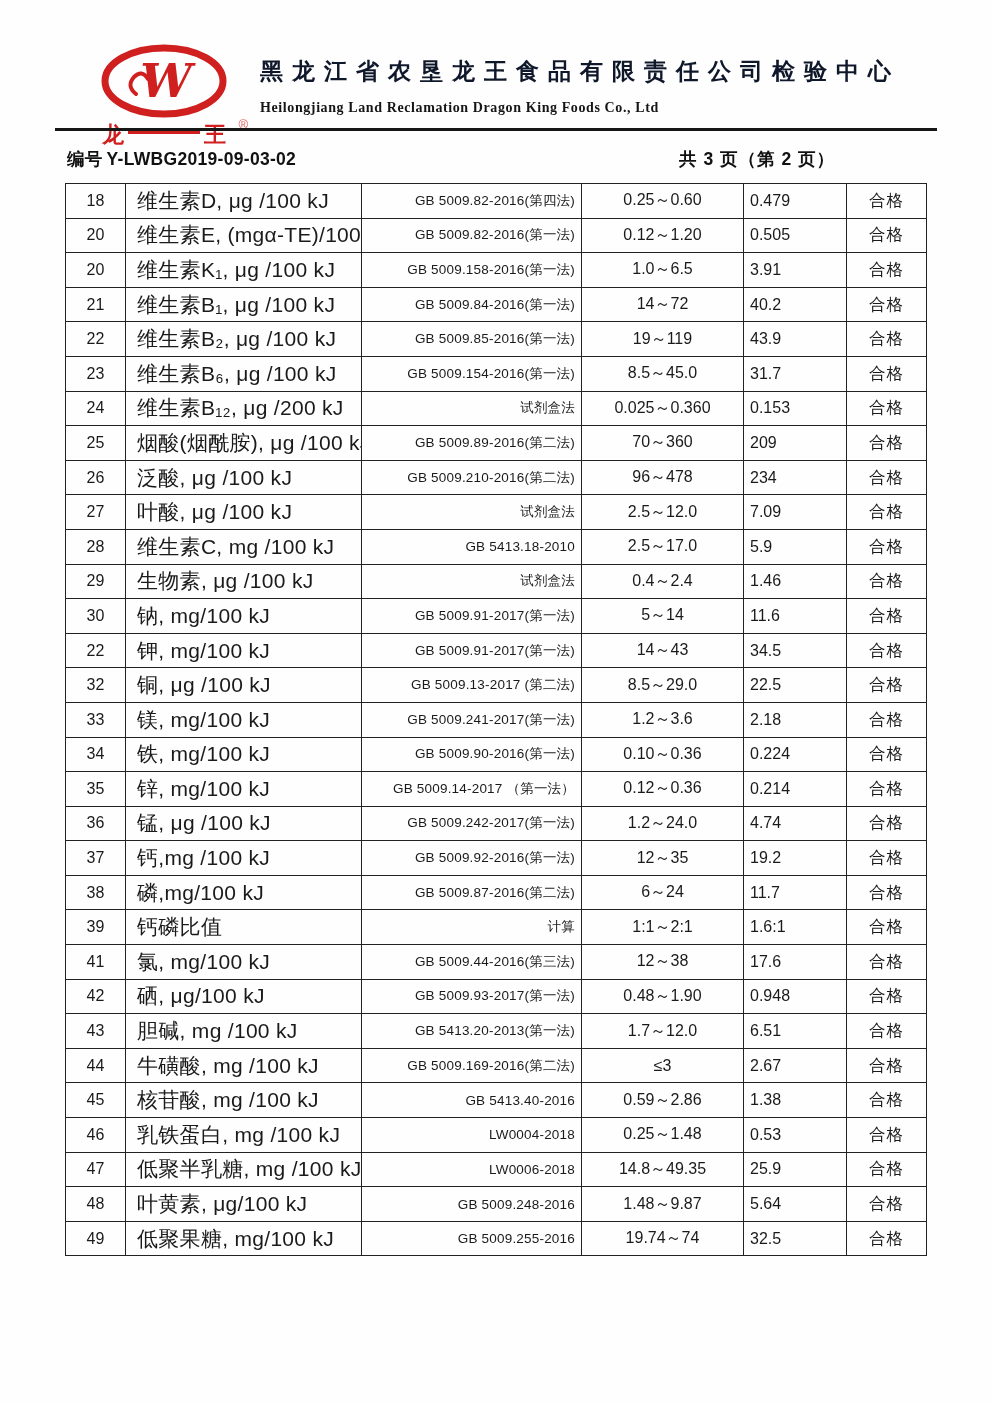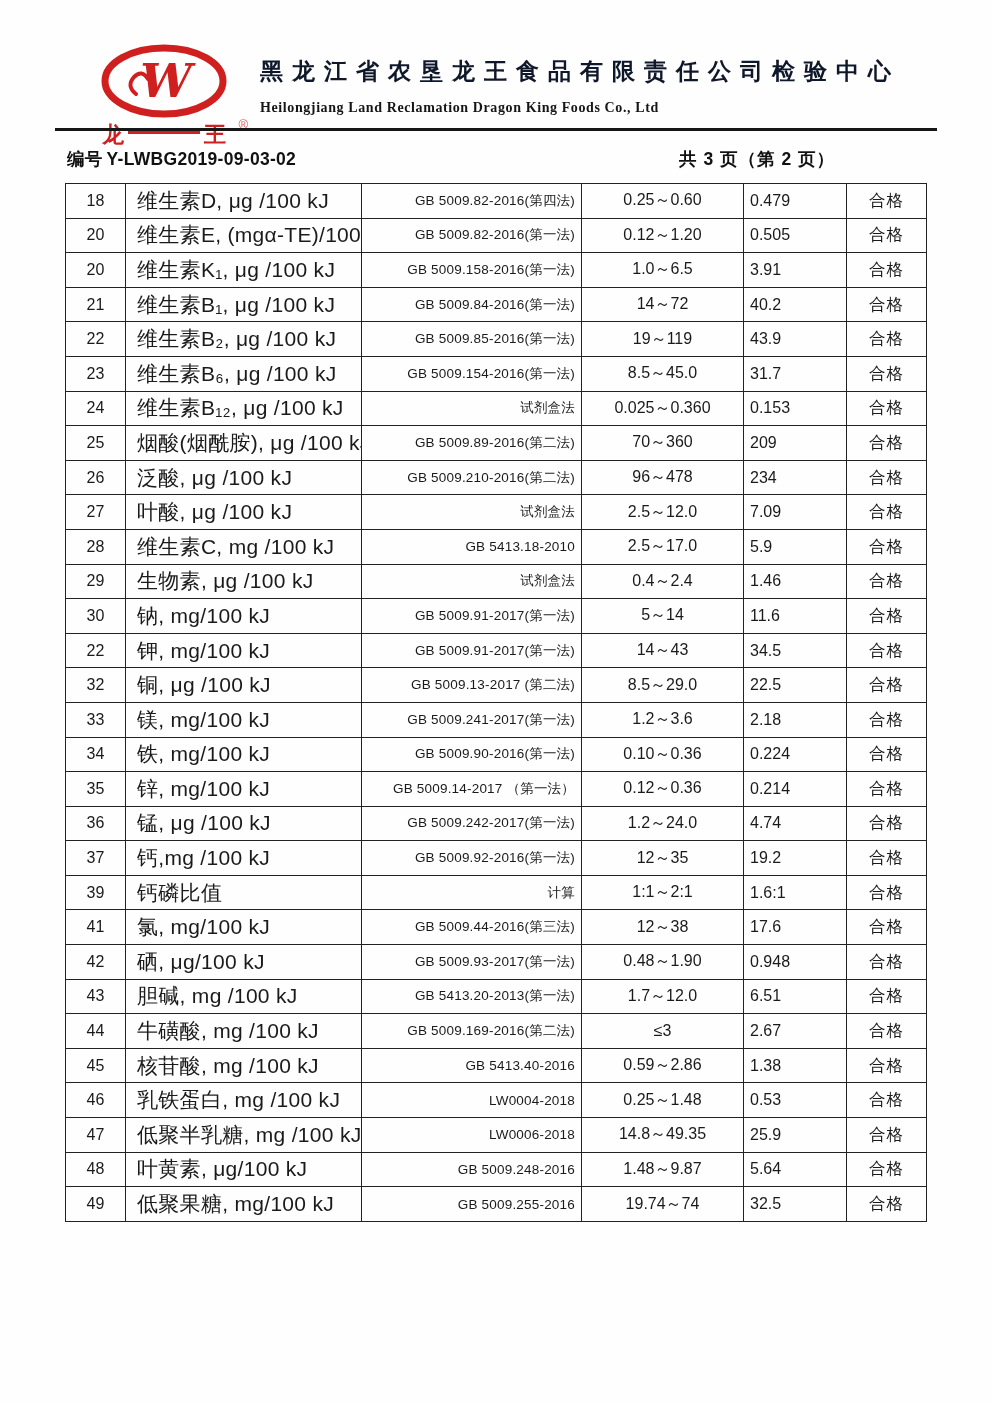--- a/index.html
+++ b/index.html
@@ -219,21 +219,21 @@
       <td class="c-no">23</td>
       <td class="c-item">维生素B₆,  μg /100 kJ</td>
       <td class="c-method">GB 5009.154-2016(第一法)</td>
       <td class="c-range">8.5～45.0</td>
       <td class="c-result">31.7</td>
       <td class="c-concl">合格</td>
     </tr>
 
     <tr>
       <td class="c-no">24</td>
-      <td class="c-item">维生素B₁₂,  μg /100 kJ</td>
+      <td class="c-item">维生素B₁₂,  μg /200 kJ</td>
       <td class="c-method">试剂盒法</td>
       <td class="c-range">0.025～0.360</td>
       <td class="c-result">0.153</td>
       <td class="c-concl">合格</td>
     </tr>
 
     <tr>
       <td class="c-no">25</td>
       <td class="c-item">烟酸(烟酰胺),  μg /100 kJ</td>
       <td class="c-method">GB 5009.89-2016(第二法)</td>
@@ -343,20 +343,28 @@
 
     <tr>
       <td class="c-no">37</td>
       <td class="c-item">钙,mg /100 kJ</td>
       <td class="c-method">GB 5009.92-2016(第一法)</td>
       <td class="c-range">12～35</td>
       <td class="c-result">19.2</td>
       <td class="c-concl">合格</td>
     </tr>
 
+    <tr>
+      <td class="c-no">38</td>
+      <td class="c-item">磷,mg/100 kJ</td>
+      <td class="c-method">GB 5009.87-2016(第二法)</td>
+      <td class="c-range">6～24</td>
+      <td class="c-result">11.7</td>
+      <td class="c-concl">合格</td>
+    </tr>
 
     <tr>
       <td class="c-no">39</td>
       <td class="c-item">钙磷比值</td>
       <td class="c-method">计算</td>
       <td class="c-range">1:1～2:1</td>
       <td class="c-result">1.6:1</td>
       <td class="c-concl">合格</td>
     </tr>
 

